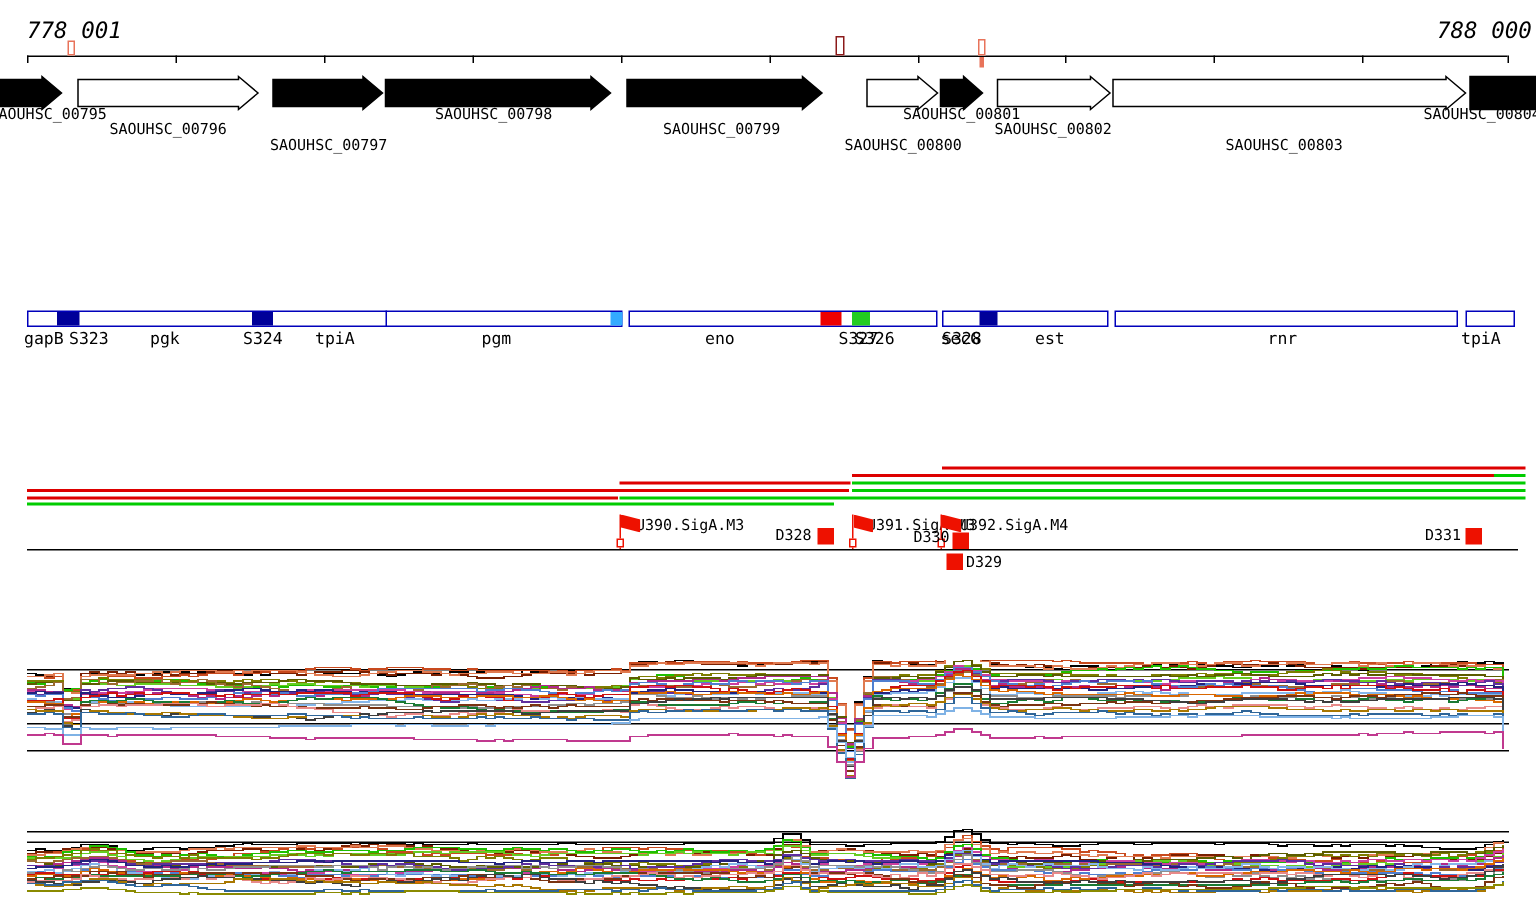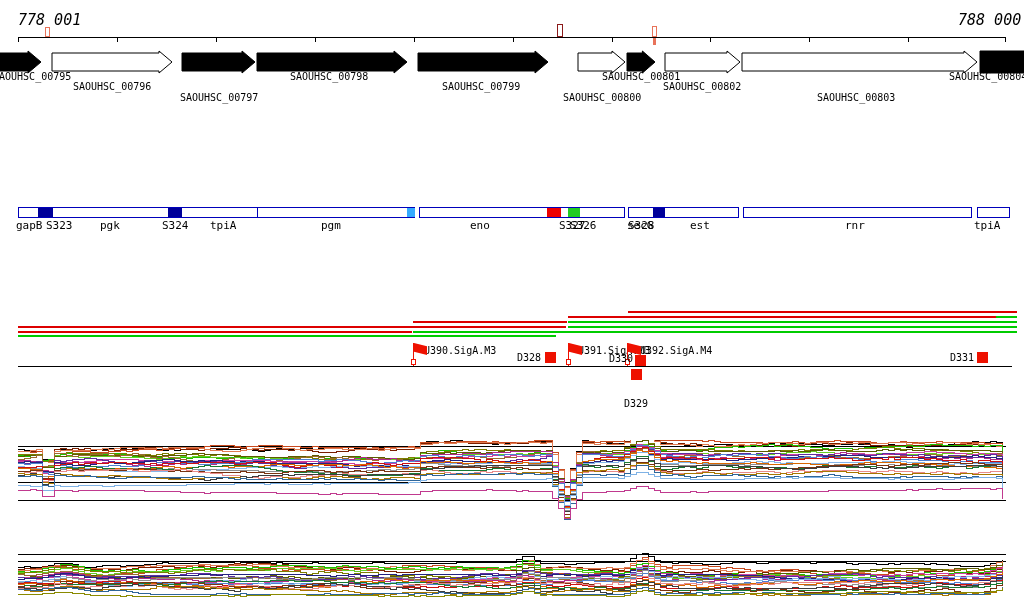--- a/index.html
+++ b/index.html
@@ -113,21 +113,21 @@
       <div class="lbl" style="left: 640px; top: 345px;">U392.SigA.M4</div>
       <div class="abs" style="left: 627px; top: 343px; width: 1px; height: 23px; background: rgb(238, 17, 0);"></div>
       <div class="abs" style="left: 628px; top: 343px; width: 13px; height: 12px; background: rgb(238, 17, 0); clip-path: polygon(0px 0px, 100% 28%, 100% 100%, 0px 72%);"></div>
       <div class="abs" style="left: 625px; top: 359px; width: 5px; height: 6px; border: 1px solid rgb(238, 17, 0); background: rgb(255, 255, 255); box-sizing: border-box;"></div>
       <div class="lbl" style="left: 517px; top: 352px;">D328</div>
       <div class="abs" style="left: 545px; top: 352px; width: 11px; height: 11px; background: rgb(238, 17, 0);"></div>
       <div class="lbl" style="left: 609px; top: 353px; text-align: center;">D330</div>
       <div class="abs" style="left: 635px; top: 355px; width: 11px; height: 11px; background: rgb(238, 17, 0);"></div>
       <div class="lbl" style="left: 950px; top: 352px;">D331</div>
       <div class="abs" style="left: 977px; top: 352px; width: 11px; height: 11px; background: rgb(238, 17, 0);"></div>
-      <div class="lbl" style="left: 624px; top: 370px; margin-top: 28px;">D329</div>
+      <div class="lbl" style="left: 644px; top: 370px;">D329</div>
       <div class="abs" style="left: 631px; top: 369px; width: 11px; height: 11px; background: rgb(238, 17, 0);"></div>
     </div>
   <div id="panel-lines" class="abs" style="left:0;top:0;width:1024px;height:611px">
       <div class="abs" style="left: 18px; top: 446px; width: 988px; height: 1px; background: rgb(0, 0, 0);"></div>
       <div class="abs" style="left: 18px; top: 482px; width: 988px; height: 1px; background: rgb(0, 0, 0);"></div>
       <div class="abs" style="left: 18px; top: 500px; width: 988px; height: 1px; background: rgb(0, 0, 0);"></div>
       <div class="abs" style="left: 18px; top: 554px; width: 988px; height: 1px; background: rgb(0, 0, 0);"></div>
       <div class="abs" style="left: 18px; top: 561px; width: 988px; height: 1px; background: rgb(0, 0, 0);"></div>
     </div>
   <svg id="panel-upper-svg" width="1024" height="95" viewBox="0 440 1024 95" style="top: 440px;">

